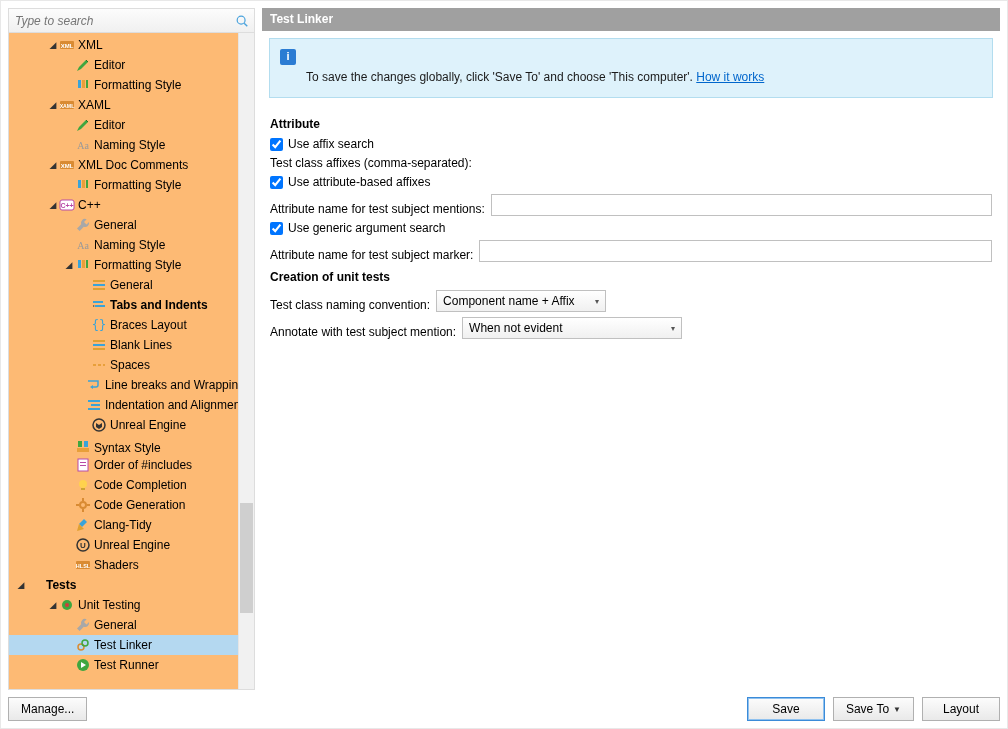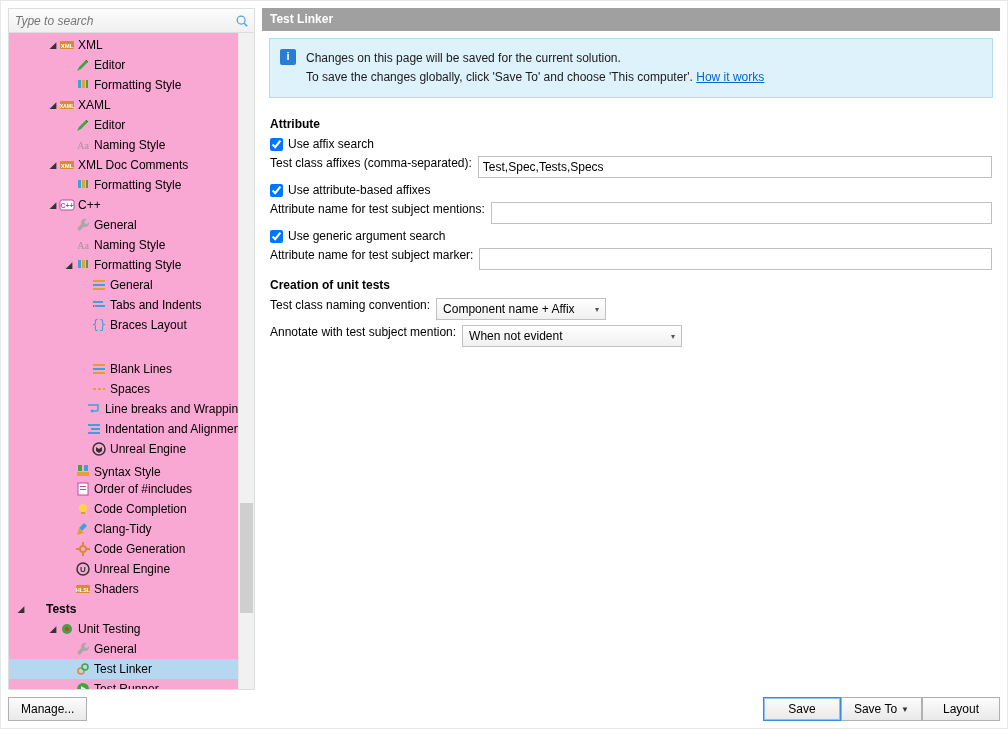--- a/index.html
+++ b/index.html
@@ -25,21 +25,21 @@
     display: flex;
     gap: 7px;
     min-height: 0;
   }
   
   .sidebar {
     width: 247px;
     display: flex;
     flex-direction: column;
     border: 1px solid #ddd;
-    background: #f9a8d4;
+    background: #fdba74;
   }
   .search-box {
     display: flex;
     align-items: center;
     border-bottom: 1px solid #ddd;
     background: linear-gradient(#fcfcfc,#f0f0f0);
     height: 24px;
     padding: 0 4px;
   }
   .search-input {
@@ -148,21 +148,21 @@
   .note a { color: #0066cc; text-decoration: underline; cursor: pointer; }
   .section {
     margin: 4px 8px 8px 8px;
   }
   .section-title {
     font-weight: bold;
     margin: 8px 0 6px 0;
   }
   .row {
     display: flex;
-    align-items: flex-start;
+    align-items: flex-end;
     margin: 5px 0;
     gap: 6px;
   }
   .checkbox {
     display: flex;
     align-items: center;
     gap: 5px;
   }
   .checkbox input { margin:0; }
   .text-input {
@@ -188,21 +188,21 @@
     position: absolute;
     right: 6px; top: 50%;
     transform: translateY(-50%);
     font-size: 8px;
     color: #555;
   }
   
   .footer {
     display: flex;
     align-items: center;
-    gap: 0;
+    gap: 8px;
     padding: 0;
   }
   .footer .spacer { flex: 1; }
   .btn {
     min-width: 78px;
     height: 24px;
     border: 1px solid #b0b0b0;
     background: linear-gradient(#fcfcfc,#e9e9e9);
     font-size: 12px;
     padding: 0 12px;
@@ -359,41 +359,41 @@
               <span class="twisty none">◢</span>
               <span class="node-icon">
                 <svg width="16" height="16" viewBox="0 0 16 16">
                   <rect x="2" y="3" width="12" height="2" fill="#e0a030"></rect>
                   <rect x="2" y="7" width="12" height="2" fill="#3aa3d8"></rect>
                   <rect x="2" y="11" width="12" height="2" fill="#e0a030"></rect>
                 </svg>
               </span>
               <span class="label">General</span>
             </div>
-            <div class="tree-item" style="padding-left: 70px;">
+            <div class="tree-item" style="padding-left: 70px; font-weight: bold;">
               <span class="twisty none">◢</span>
               <span class="node-icon">
                 <svg width="16" height="16" viewBox="0 0 16 16">
                   <rect x="2" y="4" width="10" height="2" fill="#3aa3d8"></rect>
                   <rect x="4" y="8" width="10" height="2" fill="#3aa3d8"></rect>
                   <path d="M2 8l2 1-2 1z" fill="#555"></path>
                 </svg>
               </span>
               <span class="label">Tabs and Indents</span>
             </div>
             <div class="tree-item" style="padding-left: 70px;">
               <span class="twisty none">◢</span>
               <span class="node-icon">
                 <svg width="16" height="16" viewBox="0 0 16 16">
                   <text x="8" y="12" font-size="12" fill="#3aa3d8" text-anchor="middle" font-family="monospace">{}</text>
                 </svg>
               </span>
               <span class="label">Braces Layout</span>
             </div>
-            <div class="tree-item" style="padding-left: 70px; margin-top: 24px;">
+            <div class="tree-item" style="padding-left: 70px;">
               <span class="twisty none">◢</span>
               <span class="node-icon">
                 <svg width="16" height="16" viewBox="0 0 16 16">
                   <rect x="2" y="3" width="12" height="2" fill="#e0a030"></rect>
                   <rect x="2" y="7" width="12" height="2" fill="#3aa3d8"></rect>
                   <rect x="2" y="11" width="12" height="2" fill="#e0a030"></rect>
                 </svg>
               </span>
               <span class="label">Blank Lines</span>
             </div>
@@ -463,50 +463,50 @@
             </div>
             <div class="tree-item" style="padding-left: 54px;">
               <span class="twisty none">◢</span>
               <span class="node-icon">
                 <svg width="16" height="16" viewBox="0 0 16 16">
                   <circle cx="8" cy="7" r="4" fill="#ffd24d"></circle>
                   <rect x="6" y="11" width="4" height="2" fill="#cda233"></rect>
                 </svg>
               </span>
               <span class="label">Code Completion</span>
-            </div>
-            <div class="tree-item" style="padding-left: 54px;">
-              <span class="twisty none">◢</span>
-              <span class="node-icon">
-                <svg width="16" height="16" viewBox="0 0 16 16">
-                  <path d="M9 2 L12 5 L7 10 L4 7 Z" fill="#3aa3d8"></path>
-                  <path d="M4 7 L2 14 L9 12 L7 10z" fill="#e0a030"></path>
-                </svg>
-              </span>
-              <span class="label">Clang-Tidy</span>
             </div>
             <div class="tree-item" style="padding-left: 54px;">
               <span class="twisty none">◢</span>
               <span class="node-icon">
                 <svg width="16" height="16" viewBox="0 0 16 16">
                   <circle cx="8" cy="8" r="3" fill="none" stroke="#d98b33" stroke-width="2"></circle>
                   <g stroke="#d98b33" stroke-width="2">
                     <line x1="8" y1="1" x2="8" y2="4"></line>
                     <line x1="8" y1="12" x2="8" y2="15"></line>
                     <line x1="1" y1="8" x2="4" y2="8"></line>
                     <line x1="12" y1="8" x2="15" y2="8"></line>
                   </g>
                 </svg>
               </span>
               <span class="label">Code Generation</span>
             </div>
             <div class="tree-item" style="padding-left: 54px;">
               <span class="twisty none">◢</span>
               <span class="node-icon">
                 <svg width="16" height="16" viewBox="0 0 16 16">
+                  <path d="M9 2 L12 5 L7 10 L4 7 Z" fill="#3aa3d8"></path>
+                  <path d="M4 7 L2 14 L9 12 L7 10z" fill="#e0a030"></path>
+                </svg>
+              </span>
+              <span class="label">Clang-Tidy</span>
+            </div>
+            <div class="tree-item" style="padding-left: 54px;">
+              <span class="twisty none">◢</span>
+              <span class="node-icon">
+                <svg width="16" height="16" viewBox="0 0 16 16">
                   <circle cx="8" cy="8" r="6" fill="none" stroke="#333" stroke-width="1.5"></circle>
                   <text x="8" y="11" font-size="8" fill="#333" text-anchor="middle" font-family="sans-serif" font-weight="bold">U</text>
                 </svg>
               </span>
               <span class="label">Unreal Engine</span>
             </div>
             <div class="tree-item" style="padding-left: 54px; align-items: center;">
               <span class="twisty none">◢</span>
               <span class="node-icon">
                 <svg width="16" height="16" viewBox="0 0 16 16">
@@ -564,37 +564,36 @@
         <div class="scroll-track">
           <div class="scroll-thumb"></div>
         </div>
       </div>
     </div>
 
     <div class="content">
       <div class="panel-header">Test Linker</div>
       <div class="note">
         <span class="info-icon">i</span>
-        <span>Changes on this page will be saved for the current solution.</span><br>
+        <br>
         <span>To save the changes globally, click 'Save To' and choose 'This computer'. </span><a>How it works</a>
       </div>
 
       <div class="section">
         <div class="section-title">Attribute</div>
 
         <div class="row">
           <label class="checkbox">
             <input type="checkbox" checked="" style="">
             <span>Use affix search</span>
           </label>
         </div>
 
         <div class="row">
           <span>Test class affixes (comma-separated):</span>
-          <input class="text-input" value="Test,Spec,Tests,Specs" style="">
         </div>
 
         <div class="row">
           <label class="checkbox">
             <input type="checkbox" checked="" style="">
             <span>Use attribute-based affixes</span>
           </label>
         </div>
 
         <div class="row">

